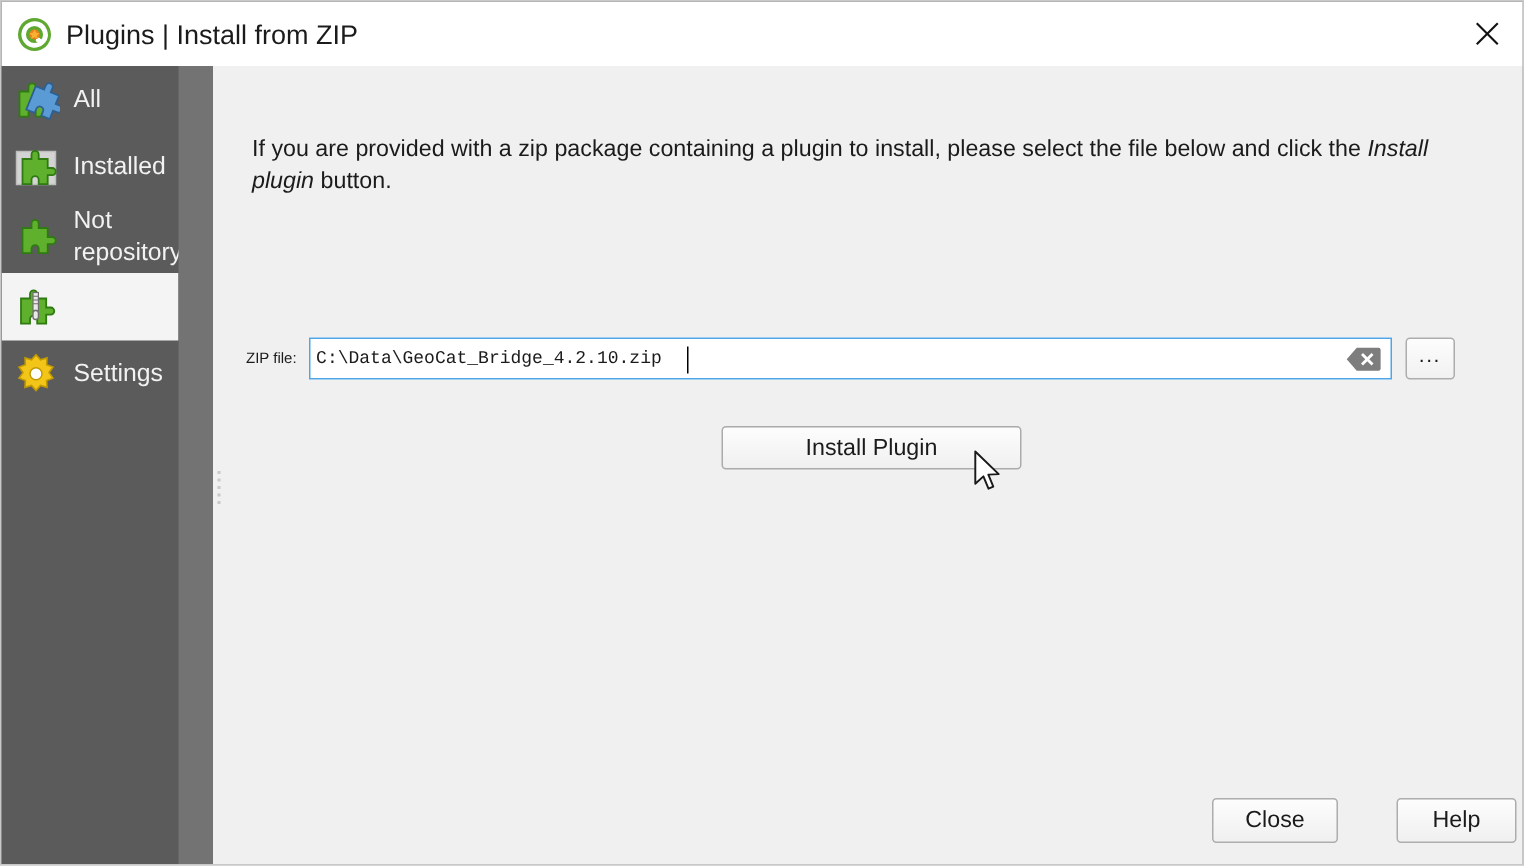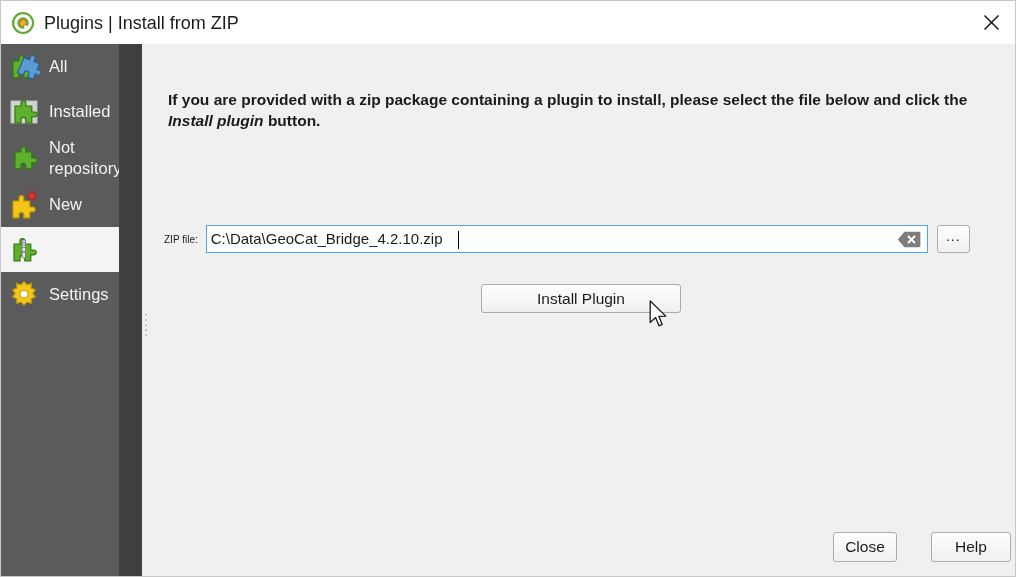--- a/index.html
+++ b/index.html
@@ -9,21 +9,21 @@
   }
   body {
     font-family: "Liberation Sans", sans-serif;
     -webkit-font-smoothing: antialiased;
   }
   #app {
     position: relative;
     width: 1016px;
     height: 577px;
     overflow: hidden;
-    background: #404040;
+    background: #737373;
     border: 1px solid #c8c8c8;
     box-sizing: border-box;
   }
 
   
   .titlebar {
     position: absolute;
     left: 0; top: 0;
     width: 1016px;
     height: 43px;
@@ -131,21 +131,20 @@
     height: 534px;
     background: #f0f0f0;
   }
   .para {
     position: absolute;
     left: 18px;
     width: 820px;
     font-size: 15.5px;
     color: #1b1b1b;
     line-height: 21px;
-    font-weight: bold;
   }
   #para1 { top: 45px; }
   #para2 { top: 96px; }
   .ital { font-style: italic; }
 
   
   .zip-row {
     position: absolute;
     left: 14px;
     top: 180px;
@@ -167,22 +166,22 @@
     background: #ffffff;
     border: 1px solid #4ea6e8;
     box-sizing: border-box;
     display: flex;
     align-items: center;
   }
   .zip-input {
     border: none;
     outline: none;
     background: transparent;
-    font-family: Liberation Sans, sans-serif;
-    font-size: 15px;
+    font-family: Liberation Mono, monospace;
+    font-size: 12px;
     color: #1b1b1b;
     padding: 0 30px 0 4px;
     width: 100%;
     height: 24px;
     line-height: 24px;
     box-sizing: border-box;
   }
   .caret {
     position: absolute;
     left: 251px;
@@ -253,21 +252,21 @@
     border-radius: 3px;
     box-sizing: border-box;
     font-family: "Liberation Sans", sans-serif;
     font-size: 15.5px;
     color: #1b1b1b;
     cursor: default;
     display: flex;
     align-items: center;
     justify-content: center;
   }
-  #btn-close { left: 683px; top: 8px; width: 64px; }
+  #btn-close { left: 658px; top: 8px; width: 84px; }
   #btn-help  { left: 781px; top: 8px; width: 80px; }
 
   
   .mouse-cursor {
     position: absolute;
     left: 648px;
     top: 299px;
     width: 22px;
     height: 30px;
     pointer-events: none;
@@ -331,31 +330,20 @@
           <g transform="translate(3,4)">
             <path d="M4 6h6V3a2.4 2.4 0 1 1 4.8 0v3h6v6h3a2.4 2.4 0 1 1 0 4.8h-3v6h-6v-3a2.4 2.4 0 1 0-4.8 0v3H4z" fill="#5fb02c" stroke="#2f7a12" stroke-width="1.2"></path>
           </g>
         </svg>
       </span>
       <span class="side-label">Not
 repository</span>
     </div>
 
 
-    <div class="side-item">
-      <span class="side-icon">
-        <svg width="32" height="32" viewBox="0 0 32 32">
-          <g transform="translate(1,6)">
-            <path d="M4 6h6V3a2.4 2.4 0 1 1 4.8 0v3h6v6h3a2.4 2.4 0 1 1 0 4.8h-3v6h-6v-3a2.4 2.4 0 1 0-4.8 0v3H4z" fill="#f2c518" stroke="#c29a00" stroke-width="1.2"></path>
-          </g>
-          <path d="M24 1.5l1.6 3.4 3.6.3-2.7 2.4.9 3.6-3.4-2-3.4 2 .9-3.6L19 5.2l3.6-.3z" fill="#e8342a" stroke="#b21c14" stroke-width="0.9"></path>
-        </svg>
-      </span>
-      <span class="side-label nowrap">New</span>
-    </div>
 
     <div class="side-item selected">
       <span class="side-icon">
         <svg width="32" height="32" viewBox="0 0 32 32">
           <g transform="translate(2,4)">
             <path d="M4 6h6V3a2.4 2.4 0 1 1 4.8 0v3h6v6h3a2.4 2.4 0 1 1 0 4.8h-3v6h-6v-3a2.4 2.4 0 1 0-4.8 0v3H4z" fill="#5fb02c" stroke="#2f7a12" stroke-width="1.2"></path>
           </g>
           <rect x="14" y="6" width="3.6" height="12" fill="#e8e8e8" stroke="#6f6f6f" stroke-width="0.8"></rect>
           <line x1="14" y1="8.5" x2="17.6" y2="8.5" stroke="#6f6f6f" stroke-width="0.8"></line>
           <line x1="14" y1="11" x2="17.6" y2="11" stroke="#6f6f6f" stroke-width="0.8"></line>

